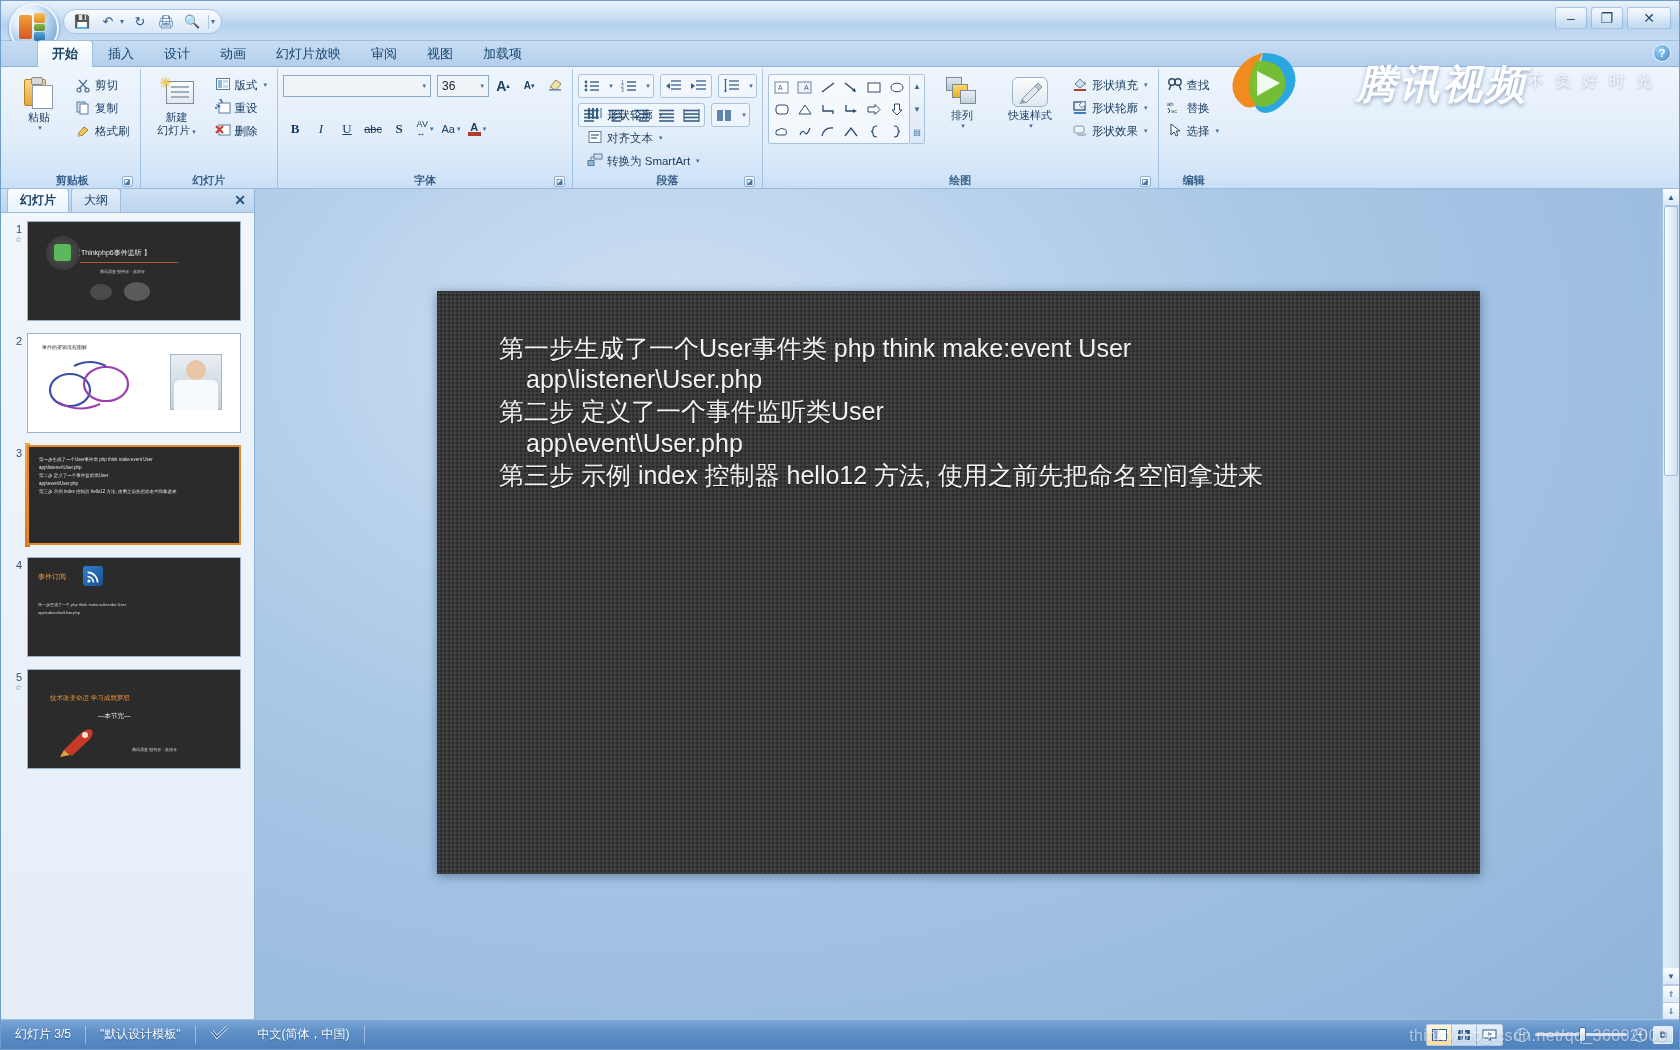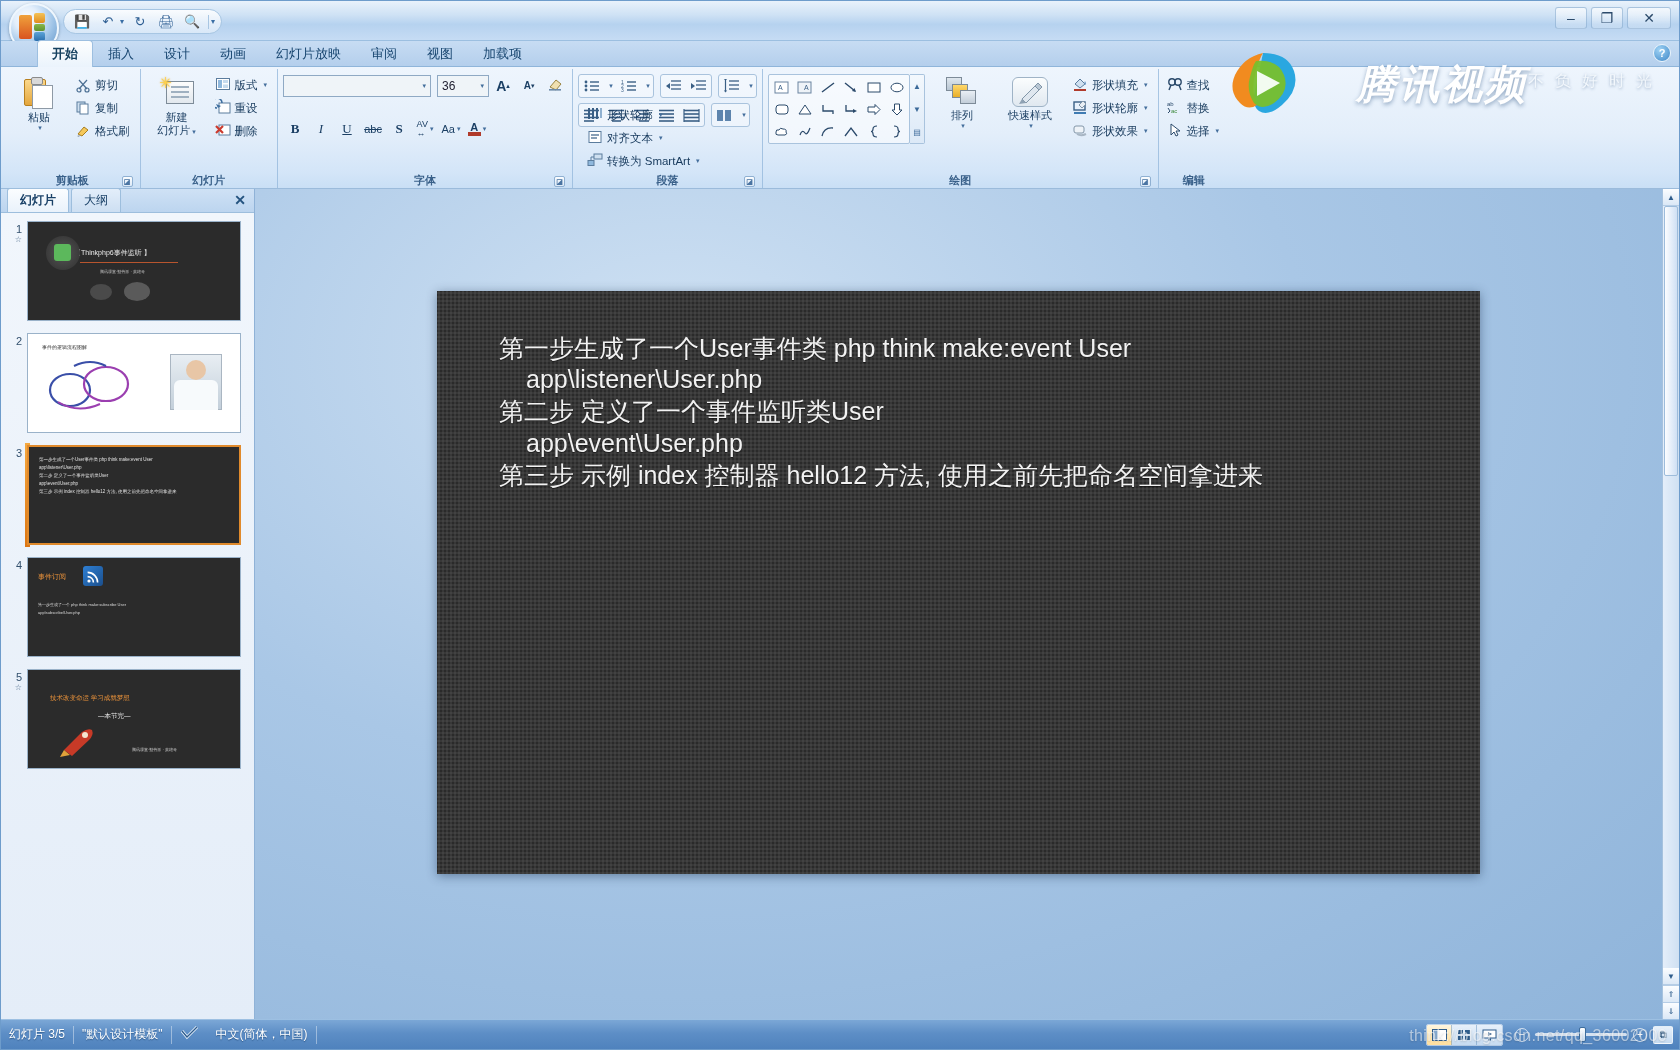--- a/index.html
+++ b/index.html
@@ -342,21 +342,21 @@
   }
 
   
   .statusbar {
     height: 30px; flex: none; position: relative;
     display: flex; align-items: center;
     background: linear-gradient(180deg,#7ba7d6 0%,#5d8ec6 45%,#4f82bd 100%);
     border-top: 1px solid #9dc0e2;
     color: #fff; font-size: 12px;
   }
-  .sb-item { padding: 0 8px; white-space: nowrap; text-shadow: 0 1px 1px rgba(0,40,80,.5); }
+  .sb-item { padding: 0 14px; white-space: nowrap; text-shadow: 0 1px 1px rgba(0,40,80,.5); }
   .sb-sep { width: 1px; height: 18px; background: rgba(255,255,255,.4); }
   .sb-right { position: absolute; right: 6px; display: flex; align-items: center; gap: 6px; }
   .viewbtns { display: flex; border: 1px solid rgba(255,255,255,.55); border-radius: 2px; overflow: hidden; }
   .vb {
     width: 25px; height: 20px; display: flex; align-items: center; justify-content: center;
     background: linear-gradient(180deg,#e7f0fa,#c6dbf1); color: #20476e; font-size: 11px;
     border-right: 1px solid rgba(120,160,200,.6);
   }
   .vb:last-child { border-right: none; }
   .vb.active { background: linear-gradient(180deg,#fff6df,#ffdf9d); }

